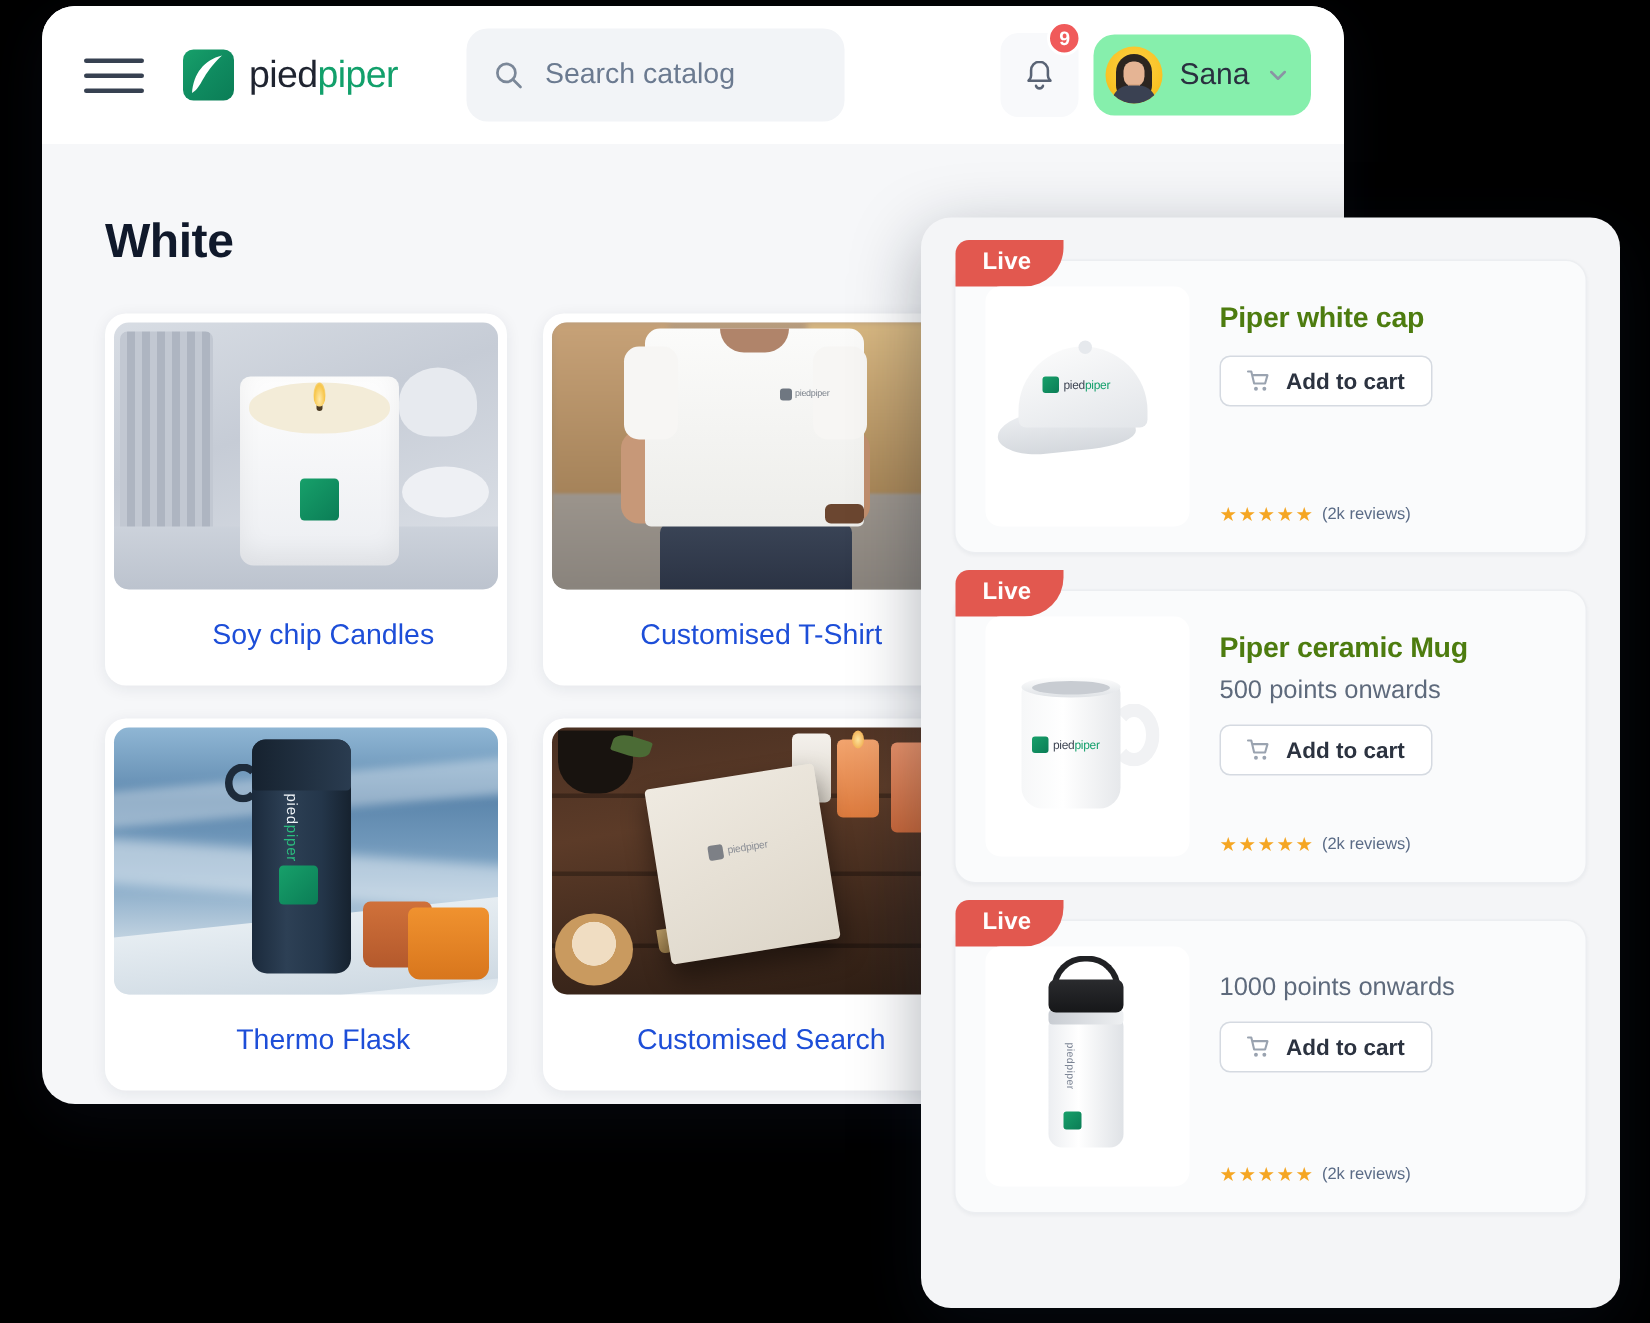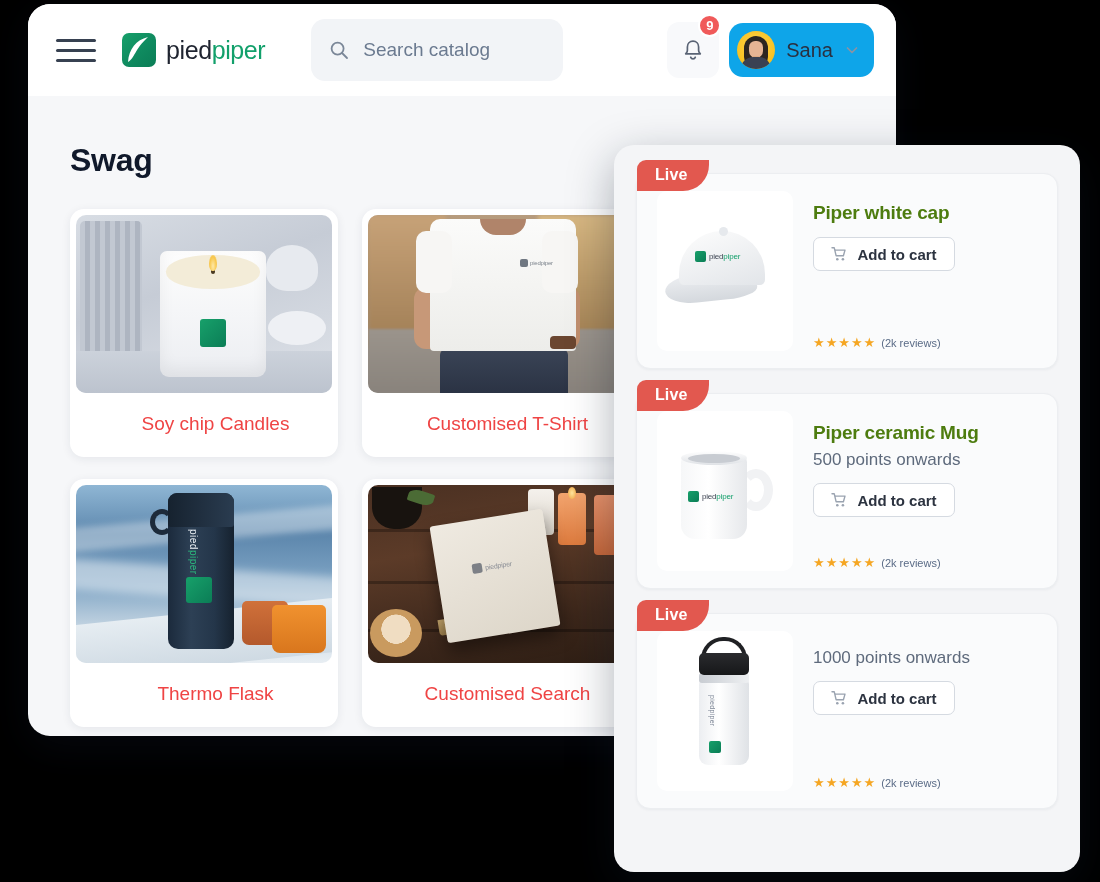--- a/index.html
+++ b/index.html
@@ -73,21 +73,21 @@
   .badge {
     position: absolute; top: -8px; right: -2px;
     min-width: 23px; height: 23px; padding: 0 5px;
     border-radius: 12px; background: #f05a5a; color: #fff;
     font-size: 13px; font-weight: 600;
     display: flex; align-items: center; justify-content: center;
     border: 2px solid #fff;
   }
   .user-chip {
     display: flex; align-items: center; gap: 11px;
-    background: #0ea5e9; border-radius: 14px;
+    background: #86efac; border-radius: 14px;
     padding: 8px 14px 8px 8px; cursor: pointer;
   }
   .avatar {
     width: 38px; height: 38px; border-radius: 50%;
     background: radial-gradient(circle at 50% 38%, #ffd24a 0%, #f9c325 62%, #ecb216 100%);
     position: relative; overflow: hidden; flex: none;
   }
   .avatar .hair  { position:absolute; left:7px; top:5px; width:24px; height:30px;
                    background:#2c2520; border-radius:12px 12px 9px 9px; }
   .avatar .face  { position:absolute; left:12px; top:10px; width:14px; height:17px;
@@ -111,21 +111,21 @@
   }
   .swag-card {
     background: #ffffff; border-radius: 14px;
     box-shadow: 0 2px 10px rgba(25,35,60,.08);
     overflow: hidden;
     cursor: pointer;
   }
   .swag-img { height: 178px; margin: 6px 6px 0 6px; border-radius: 10px;
               position: relative; overflow: hidden; }
   .swag-name {
-    text-align: center; font-size: 19px; color: #ef4444;
+    text-align: center; font-size: 19px; color: #1d4ed8;
     padding: 20px 6px 22px 6px;
     margin-left: 23px;
   }
   .tiny-logo {
     position: absolute; border-radius: 3px;
     background: linear-gradient(135deg,#17a06a,#0b7d56);
   }
 
   
   .sc-candle { background: linear-gradient(160deg,#d8dde4 0%,#c6ccd6 40%,#dfe3e9 100%); }
@@ -361,21 +361,21 @@
             <div class="body"></div>
         </div>
         <span class="user-name">Sana</span>
         <svg class="chev" width="16" height="16" viewBox="0 0 16 16" fill="none">
           <path d="M3.5 6 8 10.5 12.5 6" stroke="currentColor" stroke-width="1.7" stroke-linecap="round" stroke-linejoin="round"></path>
         </svg>
       </div>
     </div>
 
     <div class="content">
-      <h1 class="page-title">Swag</h1>
+      <h1 class="page-title">White</h1>
 
       <div class="grid">
 
         <div class="swag-card">
           <div class="swag-img sc-candle">
             <div class="rib"></div>
               <div class="tray"></div>
             <div class="dish2"></div>
               <div class="dish1"></div>
             <div class="jar"></div>

